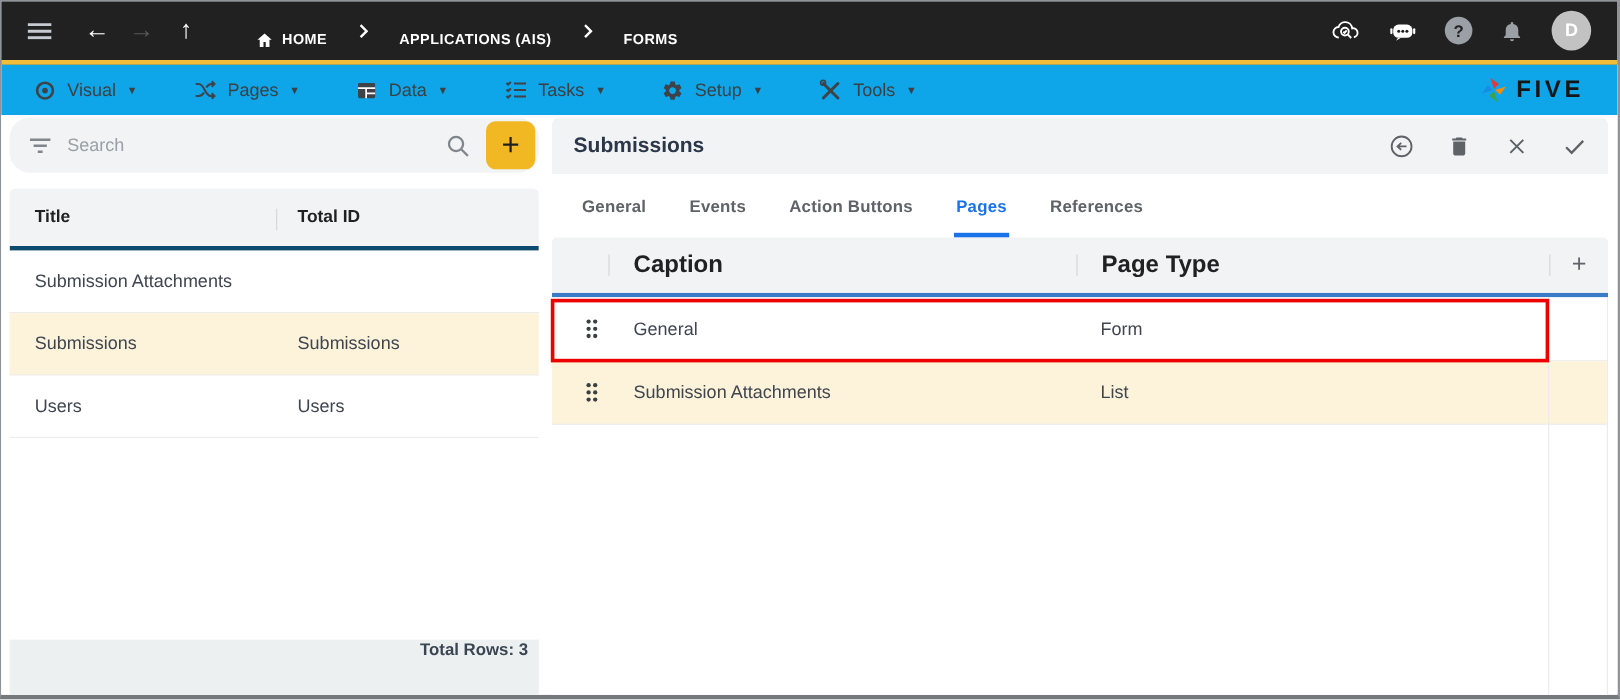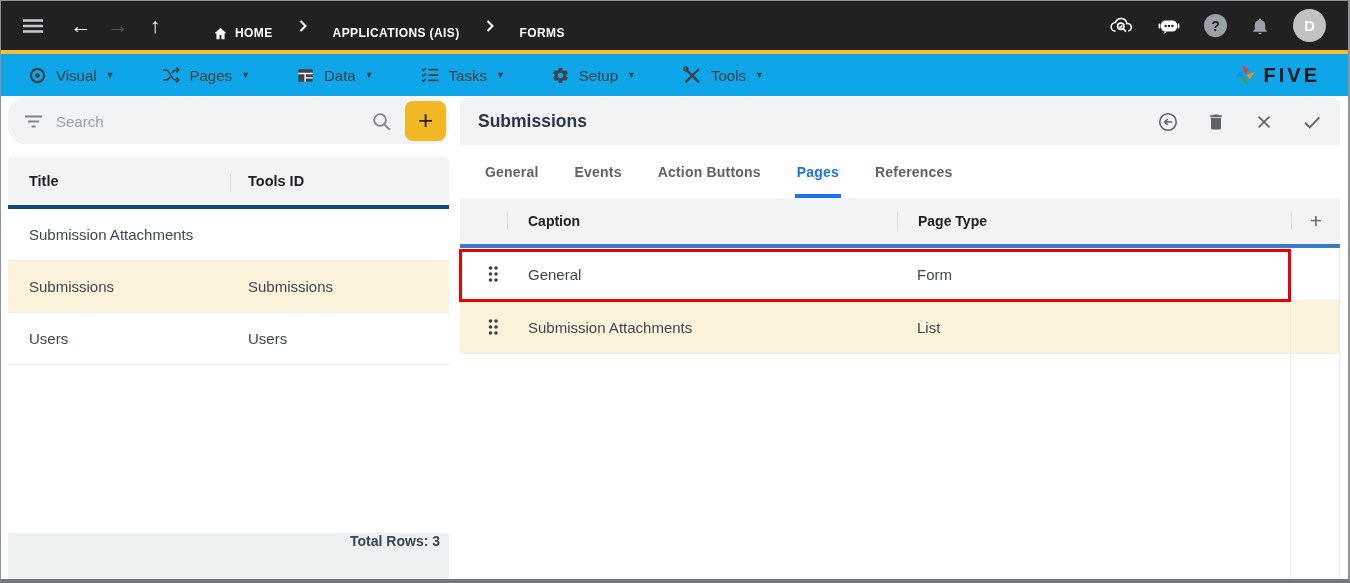--- a/index.html
+++ b/index.html
@@ -110,21 +110,21 @@
   .rt-header{
     height:50px; flex:0 0 50px; background:#f1f3f4; border-bottom:4px solid #3a7bc8;
     border-radius:4px 4px 0 0; display:flex; align-items:center;
   }
   .vdiv{ width:1px; height:18px; background:#d5d8dc; flex:0 0 1px; }
   .hc-handle{ width:47px; flex:0 0 47px; }
   .hc-caption{ width:389px; flex:0 0 389px; display:flex; align-items:center; height:100%; cursor:pointer; }
   .hc-page{ flex:1; display:flex; align-items:center; height:100%; cursor:pointer; }
   .hc-plus{ width:48px; flex:0 0 48px; display:flex; align-items:center; justify-content:center;
             font-size:21px; color:#5f6368; cursor:pointer; font-weight:400; }
-  .hc-text{ margin-left:20px; font-size:14px; font-weight:bold; color:#202124; }
+  .hc-text{ margin-left:20px; font-size:20px; font-weight:bold; color:#202124; }
 
   .rt-body{ flex:1; position:relative; background:#fff; border-right:1px solid #ececec; min-height:0; }
   .action-col-line{ position:absolute; top:0; bottom:0; right:48px; width:1px; background:#ececec; z-index:3; }
   .rt-row{ height:53px; display:flex; align-items:center; border-bottom:1px solid #eceef0;
            background:#fff; position:relative; cursor:pointer; }
   .rt-row.highlighted{ background:#fdf3da; }
   .rc-handle{ width:47px; flex:0 0 47px; padding-left:27px; display:flex; align-items:center; cursor:grab; }
   .rc-caption{ width:390px; flex:0 0 390px; padding-left:21px; font-size:15px; color:#3f4650; }
   .rc-page{ flex:1; padding-left:20px; font-size:15px; color:#3f4650; }
   .rc-plus-space{ width:48px; flex:0 0 48px; }
@@ -294,21 +294,21 @@
           <svg width="21" height="21" viewBox="0 0 20 20" fill="none" stroke="#80868b" stroke-width="1.8">
             <circle cx="8.6" cy="8.6" r="5.6"></circle>
               <path d="M12.9 12.9L18 18"></path>
           </svg>
         </span>
         <button class="add-btn">+</button>
       </div>
 
       <div class="lt-header">
         <div class="lt-h1">Title</div>
-        <div class="lt-h2">Tools ID</div>
+        <div class="lt-h2">Total ID</div>
       </div>
 
       <div class="lt-body">
         <div class="lt-row">
           <span class="lt-c1">Submission Attachments</span>
         </div>
         <div class="lt-row selected">
           <span class="lt-c1">Submissions</span>
           <span class="lt-c2">Submissions</span>
         </div>

